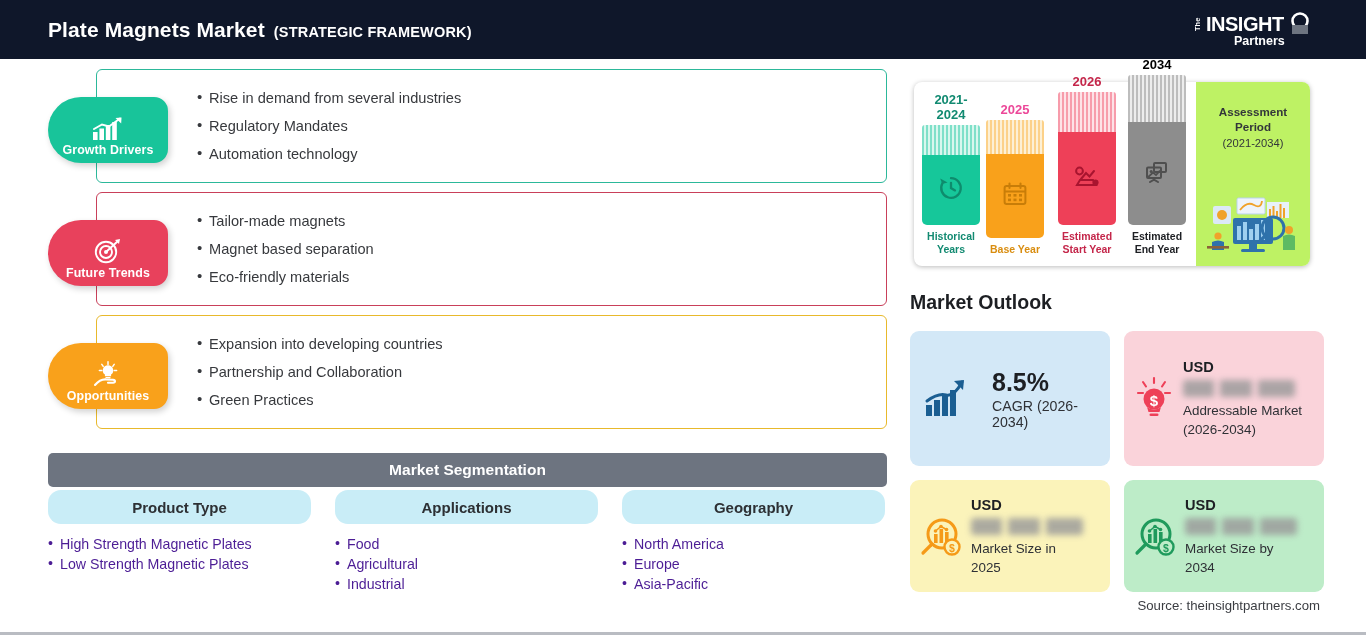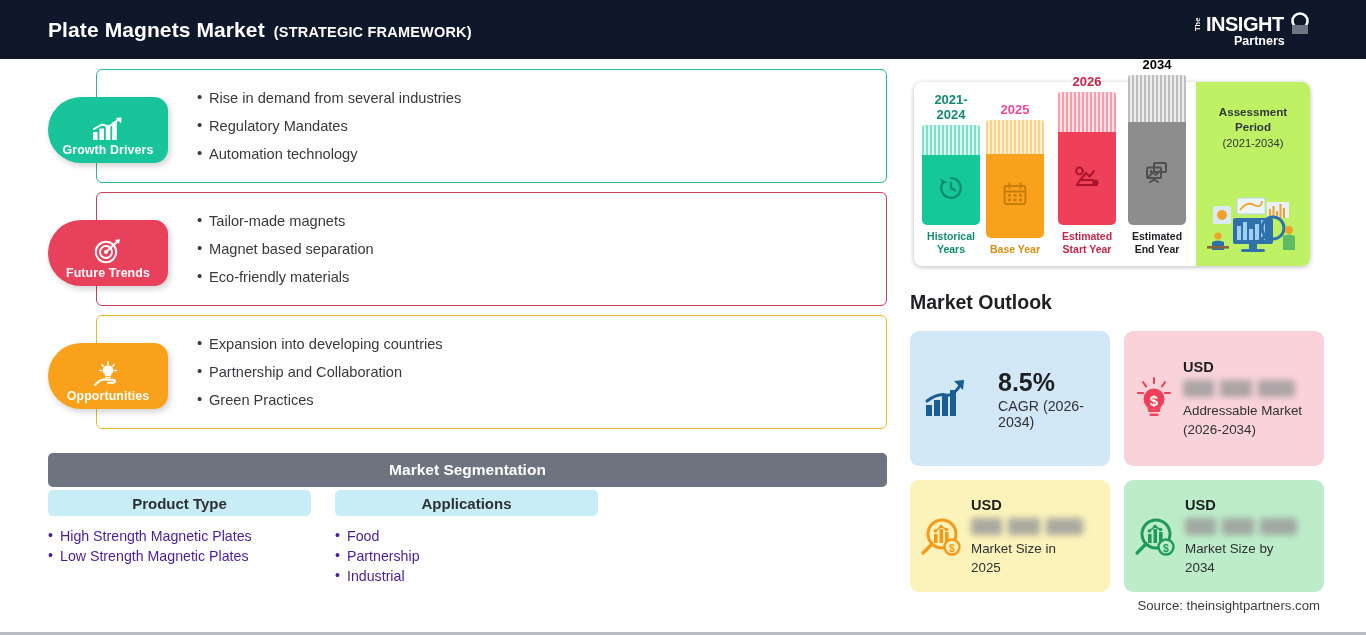--- a/index.html
+++ b/index.html
@@ -83,21 +83,21 @@
     position: absolute; left: 48px; top: 386px;
     width: 839px; height: 34px; border-radius: 5px;
     background: #6d7480;
     display: flex; align-items: center; justify-content: center; margin-top: 8px;
   }
   .seg-title-bar span { color: #fff; font-size: 15.5px; font-weight: bold; }
 
   .seg-cols { position: absolute; left: 48px; top: 431px; width: 839px; display: flex; gap: 24px; }
   .seg-col { width: 263px; }
   .seg-head {
-    height: 26px; border-radius: 5px; background: #c9edf7;
+    height: 34px; border-radius: 13px; background: #c9edf7;
     display: flex; align-items: center; justify-content: center;
     color: #2d3034; font-size: 15px; font-weight: bold;
   }
   .seg-list { margin-top: 10px; }
   .seg-list li {
     list-style: none; position: relative; padding-left: 12px;
     font-size: 14.2px; color: #4c1d95; line-height: 20px;
   }
   .seg-list li::before { content: "•"; position: absolute; left: 0; top: -1px; }
 
@@ -268,22 +268,30 @@
         <div class="seg-head">Product Type</div>
         <ul class="seg-list">
           <li>High Strength Magnetic Plates</li>
           <li>Low Strength Magnetic Plates</li>
         </ul>
       </div>
       <div class="seg-col">
         <div class="seg-head">Applications</div>
         <ul class="seg-list">
           <li>Food</li>
-          <li>Partnership</li>
+          <li>Agricultural</li>
           <li>Industrial</li>
+        </ul>
+      </div>
+      <div class="seg-col">
+        <div class="seg-head">Geography</div>
+        <ul class="seg-list">
+          <li>North America</li>
+          <li>Europe</li>
+          <li>Asia-Pacific</li>
         </ul>
       </div>
     </div>
   </div>
 
   <div class="right-col">
 
     <div class="timeline-card">
       <div class="bars">
 
@@ -419,21 +427,21 @@
             <div class="card-icon">
               <svg width="44" height="40" viewBox="0 0 44 40" aria-hidden="true">
                 <rect x="2" y="26" width="6" height="11" fill="#1b5e92"></rect>
                 <rect x="10" y="21" width="6" height="16" fill="#1b5e92"></rect>
                 <rect x="18" y="16" width="6" height="21" fill="#1b5e92"></rect>
                 <rect x="26" y="11" width="6" height="26" fill="#1b5e92"></rect>
                 <path d="M3 22 Q14 14 22 16 T38 3" stroke="#1b5e92" stroke-width="3" fill="none" stroke-linecap="round"></path>
                 <path d="M30 2 L40 1 L39 11 Z" fill="#1b5e92"></path>
               </svg>
             </div>
-            <div class="card-body" style="margin-left:23px;">
+            <div class="card-body" style="margin-left:17px;">
               <div class="cagr-val">8.5%</div>
               <div class="cagr-sub">CAGR (2026-2034)</div>
             </div>
           </div>
         </div>
 
         <div class="card big card-pink">
           <div class="card-inner">
             <div class="card-icon">
               <svg width="44" height="46" viewBox="0 0 44 46" aria-hidden="true">

